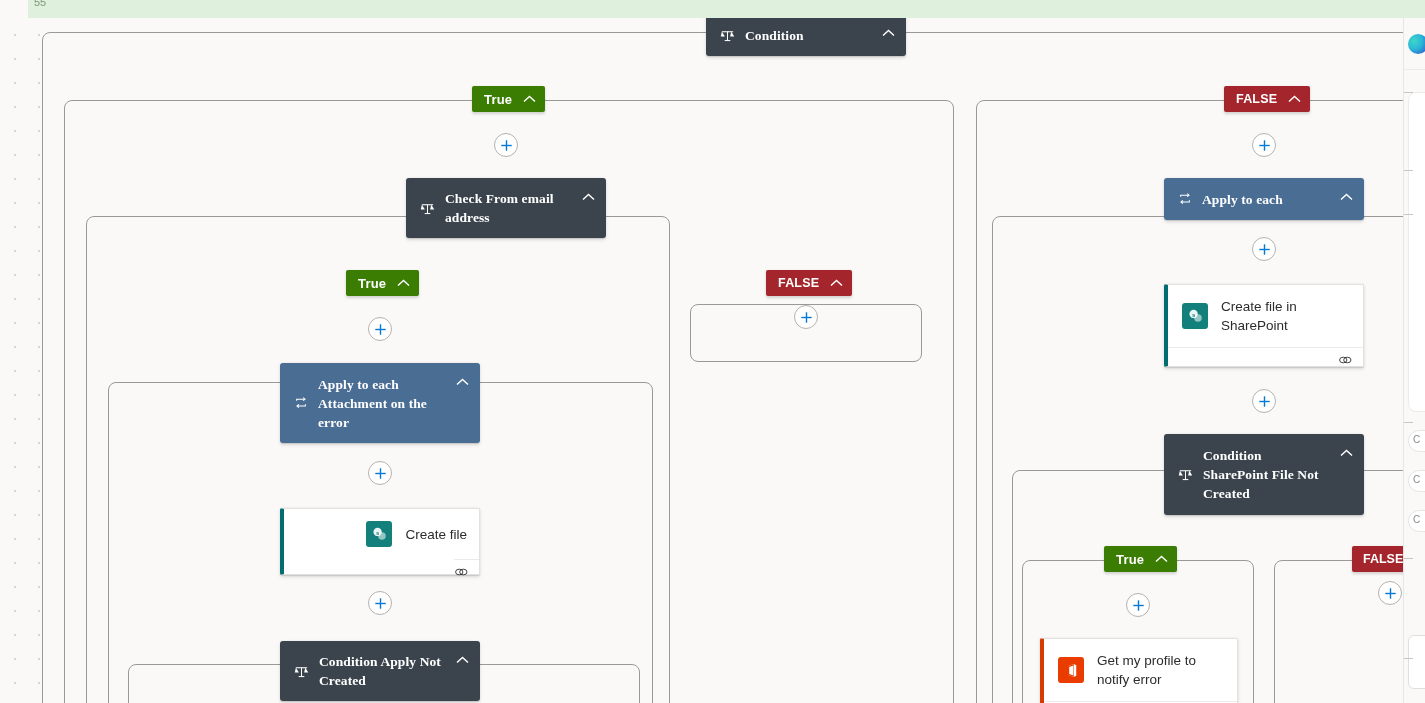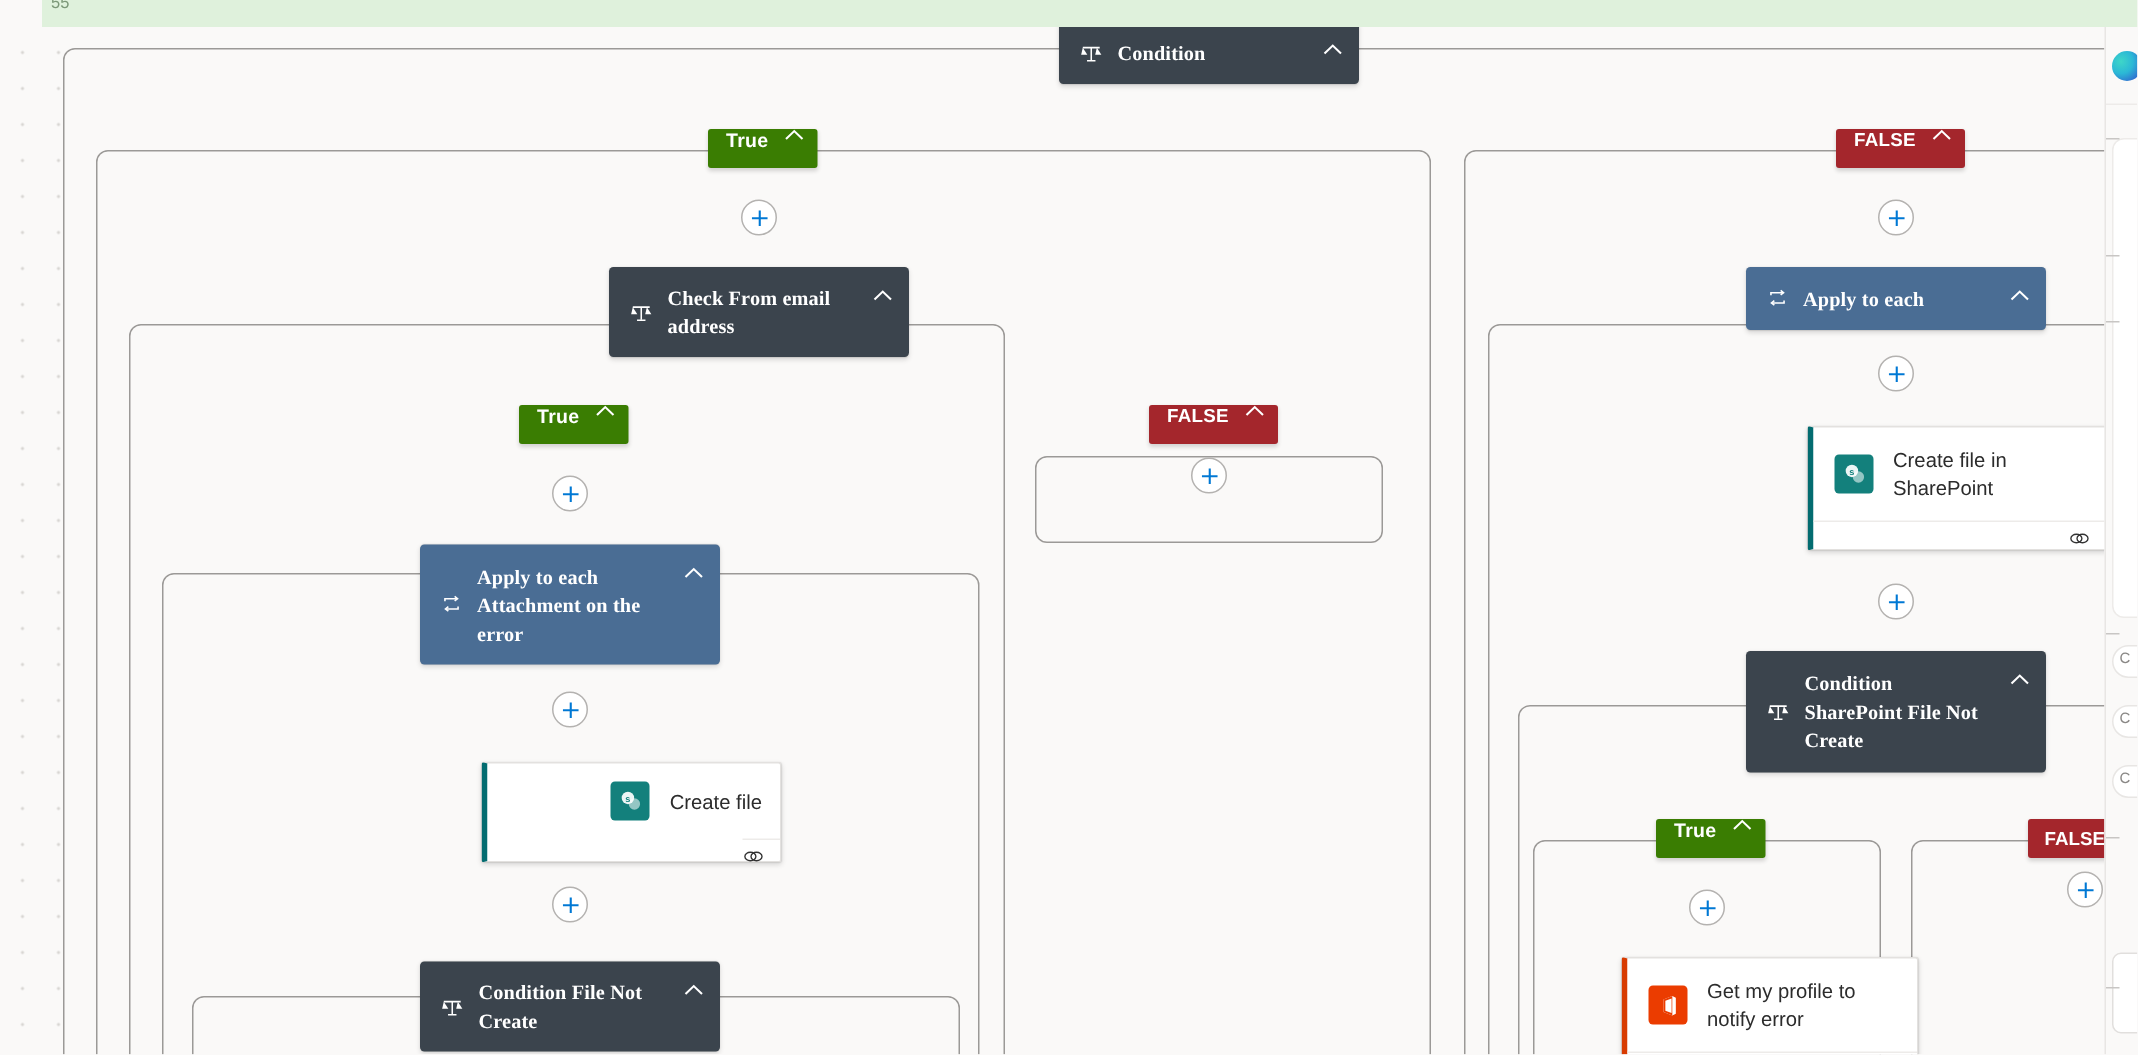--- a/index.html
+++ b/index.html
@@ -60,30 +60,30 @@
   .node .ttl  { flex: 1 1 auto; font-weight: bold; line-height: 19px; padding: 10px 0; padding-right: 30px; letter-spacing: .1px; }
   .node .chev { position: absolute; right: 11px; top: 11px; }
 
   
   .card {
     position: absolute; background: #ffffff;
     border: 1px solid #e3e1df;
     border-left-width: 4px; border-left-style: solid;
     border-radius: 2px;
     box-shadow: 0 1.6px 3.6px rgba(0,0,0,.13), 0 .3px .9px rgba(0,0,0,.11);
-    display: flex; flex-direction: column; margin-left: 41px;
+    display: flex; flex-direction: column;
   }
   .card .body { display: flex; align-items: center; flex: 1 1 auto; padding: 12px 12px 12px 14px; }
   .card .appicon { width: 26px; height: 26px; border-radius: 3px; flex: 0 0 auto; margin-right: 13px; display: flex; align-items: center; justify-content: center; }
   .card .label { font-size: 13.5px; color: #2c2c2c; line-height: 19px; }
   .card .footer { border-top: 1px solid #edebe9; height: 26px; display: flex; align-items: center; justify-content: flex-end; padding-right: 10px; flex: 0 0 auto; }
 
   
   .pill {
-    position: absolute; height: 26px; display: flex; align-items: flex-start;
+    position: absolute; height: 26px; display: flex; align-items: center;
     padding: 0 9px 0 12px; color: #fff; font-size: 13px; border-radius: 2px;
     box-shadow: 0 1.4px 3px rgba(0,0,0,.16);
   }
   .pill .txt { font-weight: bold; letter-spacing: .2px; }
   .pill .chev { margin-left: 11px; display: flex; }
   .pill.true  { background: #3a7d02; }
   .pill.false { background: #a4262c; }
   .pill.false .txt { font-size: 12.5px; }
 
   
@@ -347,21 +347,21 @@
     <div class="node dark" style="left:280px; top:623px; width:200px; height:60px;">
       <span class="ico">
         <svg width="15" height="15" viewBox="0 0 16 16" fill="none" stroke="#ffffff" stroke-width="1.1">
           <line x1="2" y1="4" x2="14" y2="4"></line>
             <line x1="8" y1="4" x2="8" y2="13"></line>
           <path d="M2 4 L0.8 9 H5.2 Z" fill="#ffffff" stroke="none"></path>
           <path d="M14 4 L12.8 9 H17.2 Z" fill="#ffffff" stroke="none" transform="translate(-2,0)"></path>
           <line x1="5" y1="13.4" x2="11" y2="13.4"></line>
         </svg>
       </span>
-      <span class="ttl">Condition File Not Create</span>
+      <span class="ttl">Condition Apply Not Created</span>
       <span class="chev">
         <svg width="13" height="8" viewBox="0 0 13 8" fill="none" stroke="#ffffff" stroke-width="1.4">
             <path d="M1 6.6 L6.5 1.4 L12 6.6"></path>
           </svg>
       </span>
     </div>
 
     <div class="node blue" style="left:1164px; top:160px; width:200px; height:42px;">
       <span class="ico">
         <svg width="14" height="14" viewBox="0 0 16 16" fill="none" stroke="#ffffff" stroke-width="1.2">
@@ -419,21 +419,21 @@
         <svg width="15" height="15" viewBox="0 0 16 16" fill="none" stroke="#ffffff" stroke-width="1.1">
           <line x1="2" y1="4" x2="14" y2="4"></line>
             <line x1="8" y1="4" x2="8" y2="13"></line>
           <path d="M2 4 L0.8 9 H5.2 Z" fill="#ffffff" stroke="none"></path>
           <path d="M14 4 L12.8 9 H17.2 Z" fill="#ffffff" stroke="none" transform="translate(-2,0)"></path>
           <line x1="5" y1="13.4" x2="11" y2="13.4"></line>
         </svg>
       </span>
       <span class="ttl" style="padding:9px 30px 9px 0;">
         <span style="display:block;">Condition</span>
-        <span style="display:block;">SharePoint File Not Create</span>
+        <span style="display:block;">SharePoint File Not Created</span>
       </span>
       <span class="chev">
         <svg width="13" height="8" viewBox="0 0 13 8" fill="none" stroke="#ffffff" stroke-width="1.4">
             <path d="M1 6.6 L6.5 1.4 L12 6.6"></path>
           </svg>
       </span>
     </div>
 
     <div class="pill true" style="left:1104px; top:528px;">
       <span class="txt">True</span>

